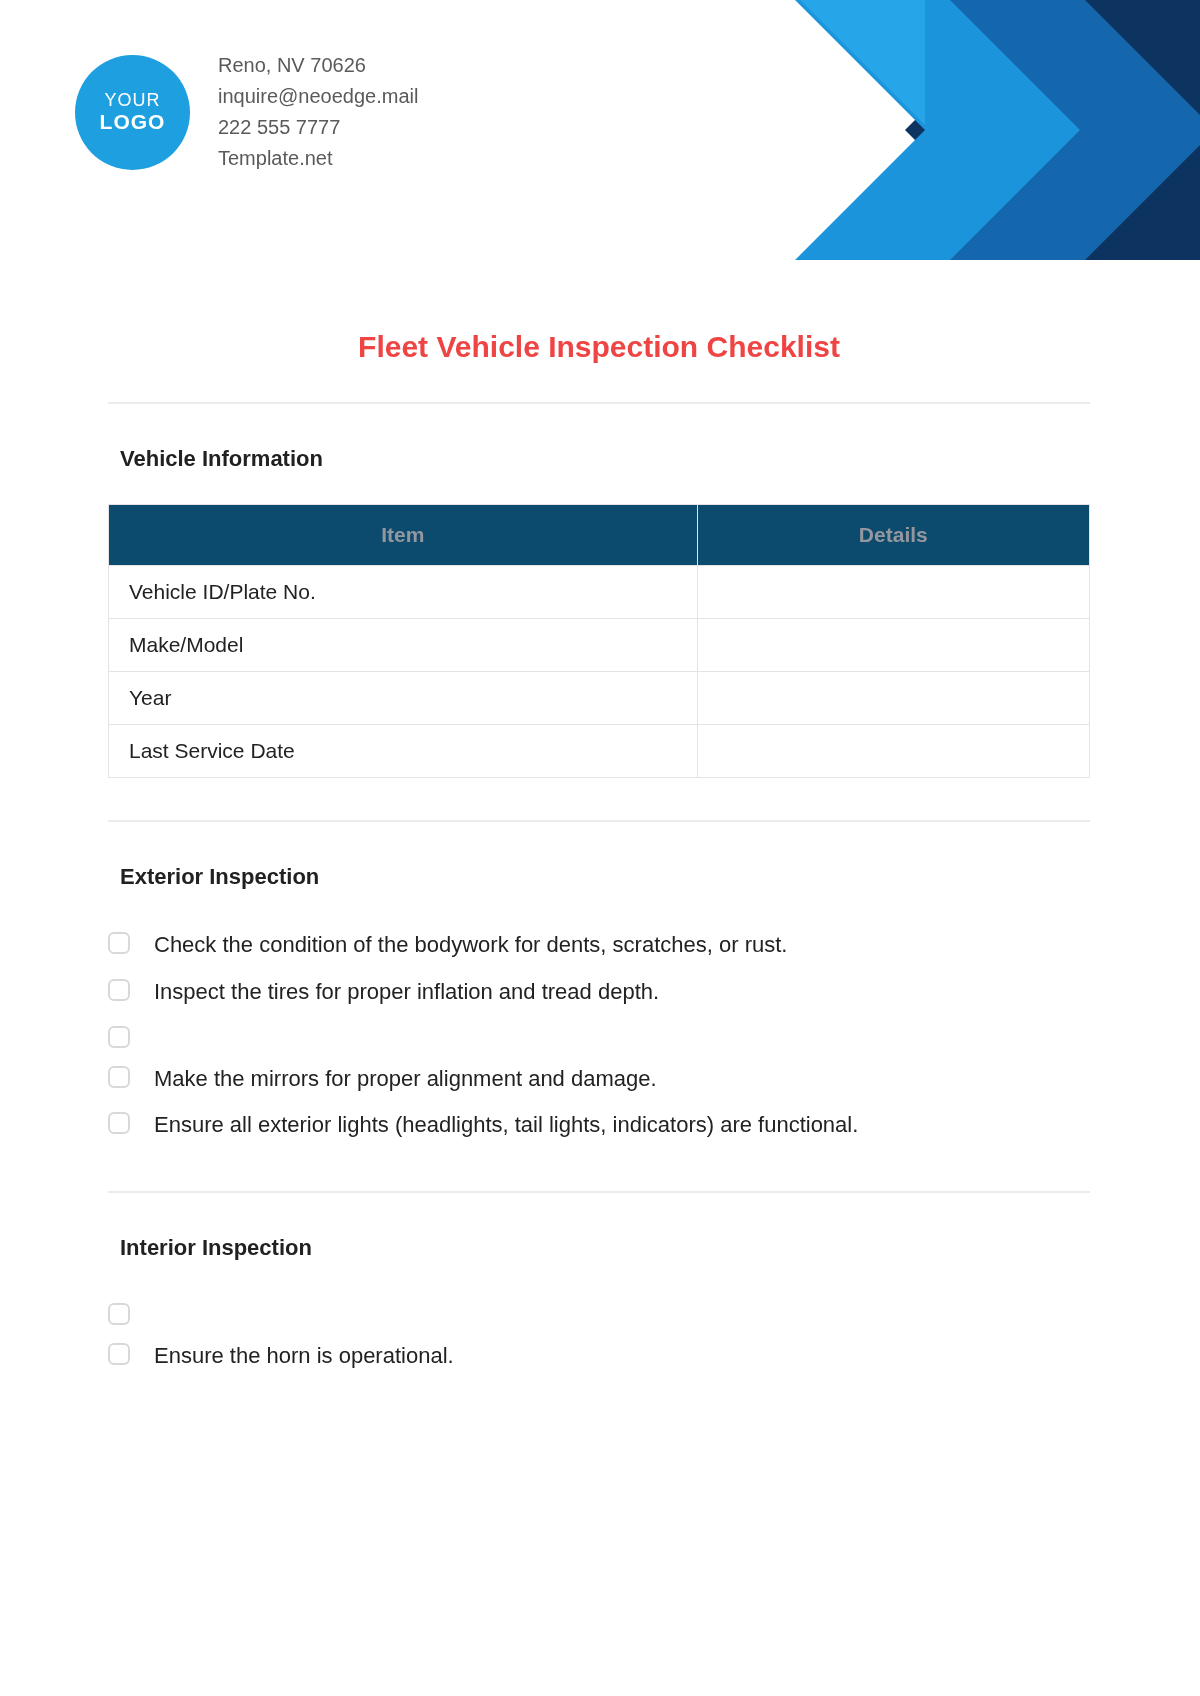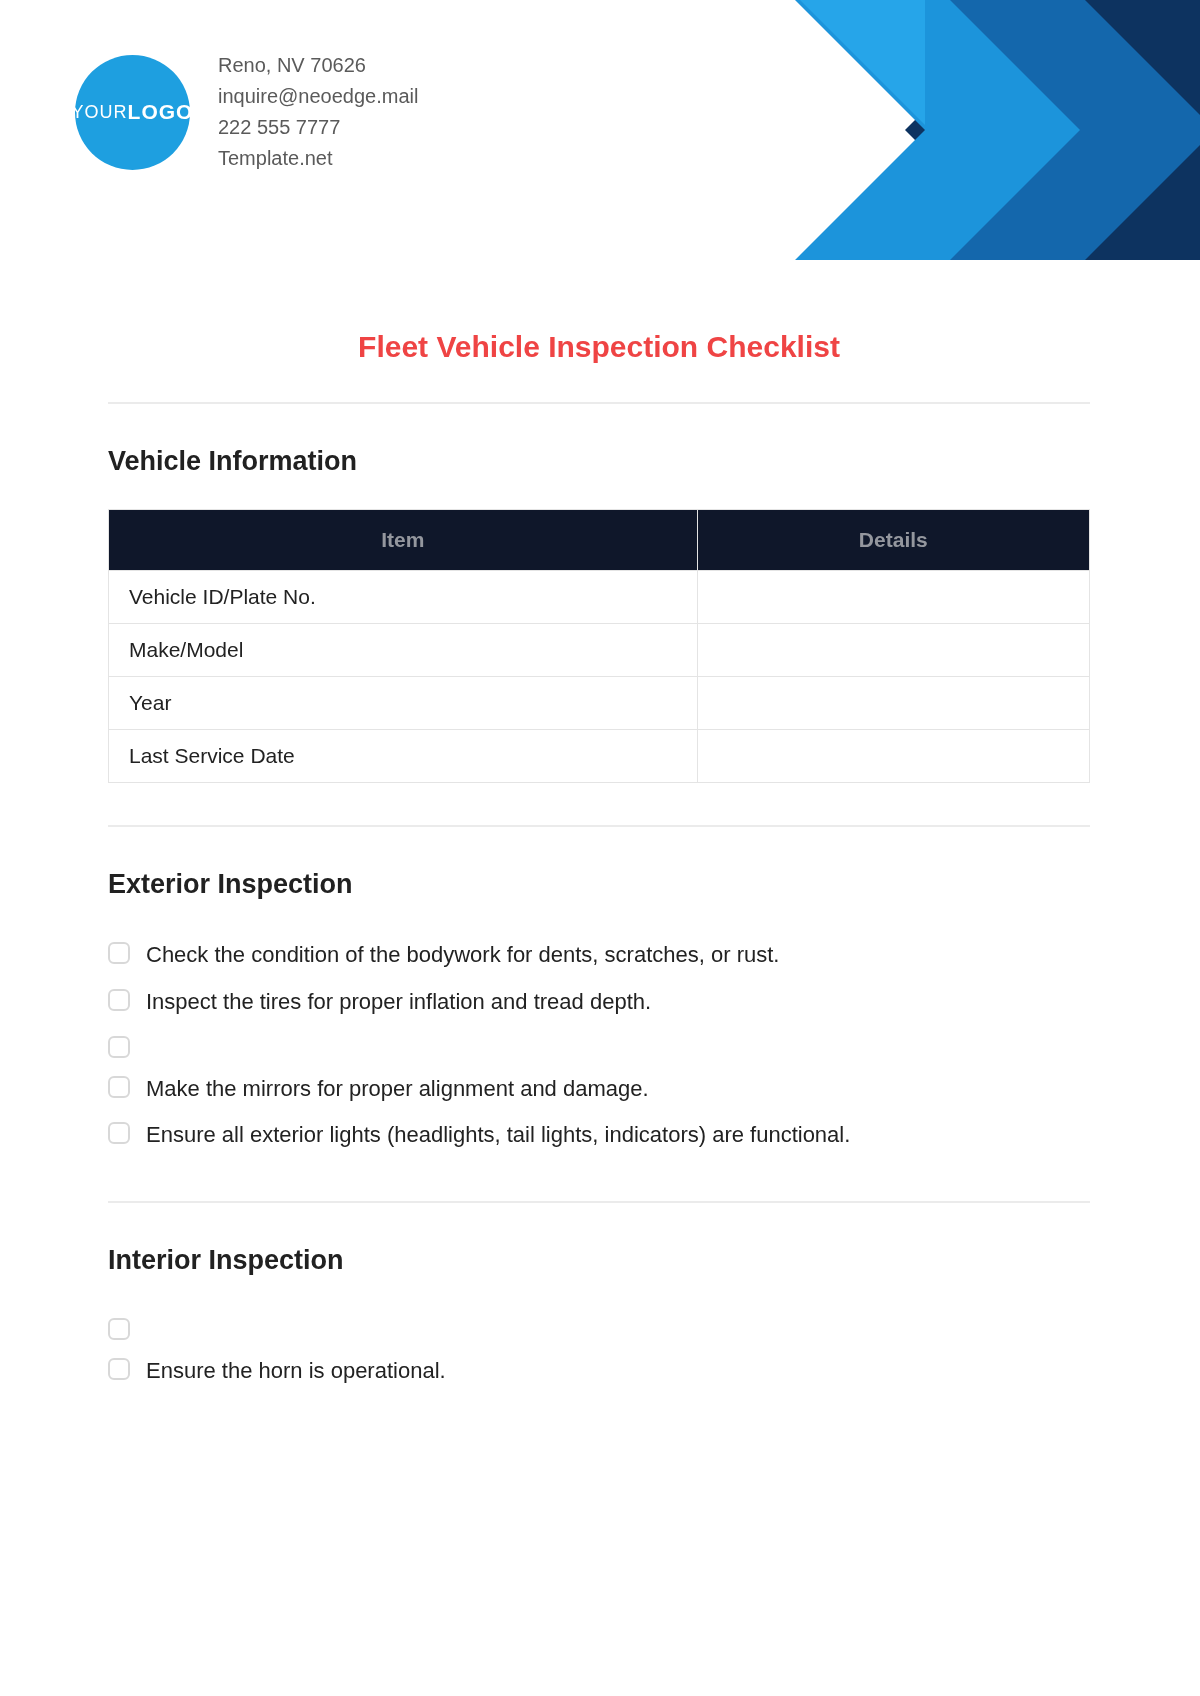--- a/index.html
+++ b/index.html
@@ -27,21 +27,21 @@
   display: flex;
   align-items: center;
   gap: 28px;
 }
 .logo-circle {
   width: 115px;
   height: 115px;
   border-radius: 50%;
   background: #1e9fe0;
   display: flex;
-  flex-direction: row;
+  flex-direction: column;
   align-items: center;
   justify-content: center;
   color: #fff;
   line-height: 1.15;
 }
 .logo-your { font-size: 18px; font-weight: 400; letter-spacing: 1px; }
 .logo-logo { font-size: 21px; font-weight: 700; letter-spacing: 1px; }
 .contact {
   color: #5a5a5a;
   font-size: 20px;
@@ -59,33 +59,34 @@
   font-weight: 700;
   color: #ef4444;
   margin-bottom: 38px;
 }
 .divider {
   border: none;
   border-top: 2px solid #ebebeb;
   margin: 0;
 }
 .section-heading {
-  font-size: 27px;
+  font-size: 22px;
   font-weight: 700;
   color: #212121;
   margin-top: 42px;
   margin-bottom: 32px;
+  margin-left: 12px;
 }
 .info-table {
   width: 100%;
   border-collapse: collapse;
   margin-bottom: 42px;
 }
 .info-table th {
-  background: #0f172a;
+  background: #0c4a6e;
   color: #94979e;
   font-weight: 700;
   font-size: 21px;
   padding: 18px 20px;
   text-align: center;
   border: 1px solid #e4e4e4;
 }
 .info-table th:first-child { width: 60%; }
 .info-table td {
   border: 1px solid #e4e4e4;
@@ -93,21 +94,21 @@
   font-size: 21px;
   color: #222;
 }
 .checklist {
   list-style: none;
   margin-bottom: 42px;
 }
 .checklist li {
   display: flex;
   align-items: flex-start;
-  gap: 16px;
+  gap: 24px;
   padding: 8px 0;
 }
 .checkbox {
   width: 22px;
   height: 22px;
   border: 2px solid #d8d8d8;
   border-radius: 6px;
   flex-shrink: 0;
   margin-top: 2px;
 }

